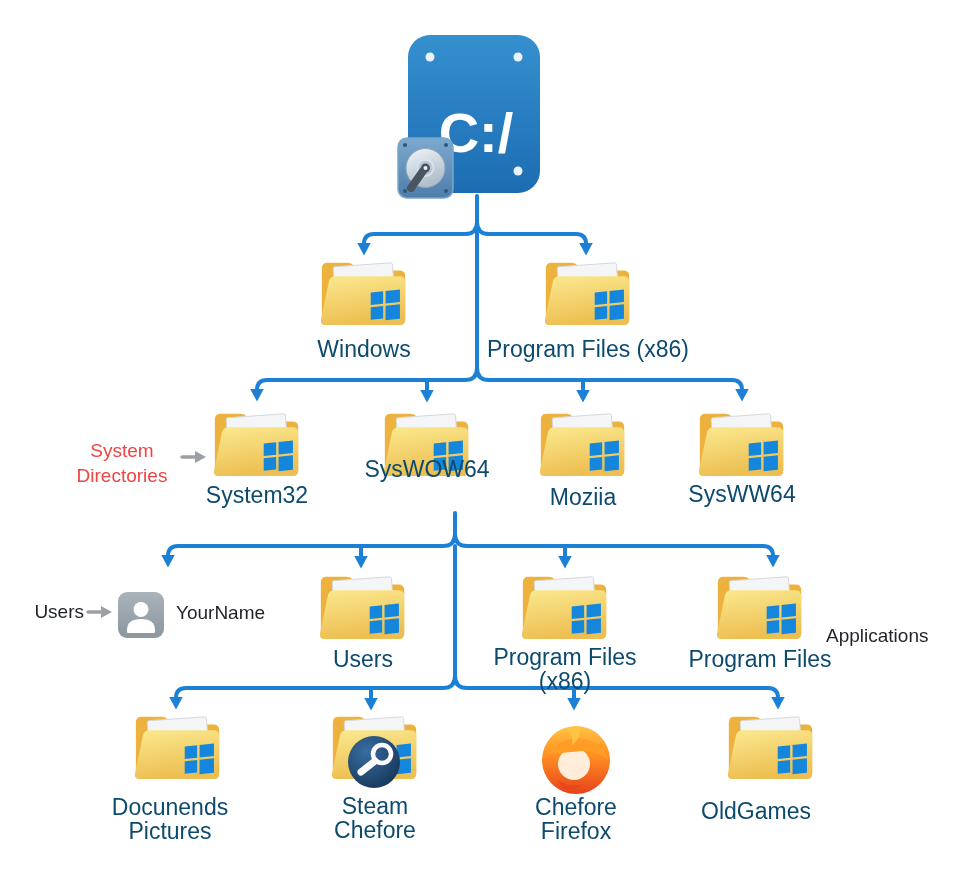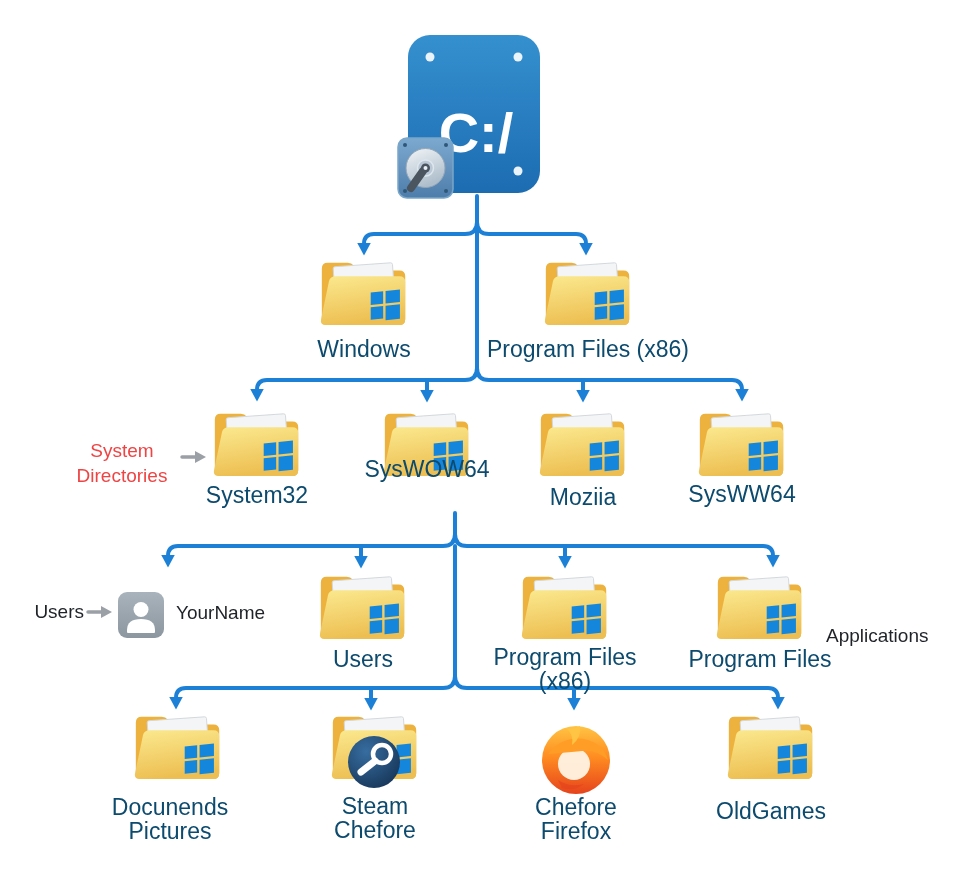--- a/index.html
+++ b/index.html
@@ -232,16 +232,16 @@
       <path d="M30 10 Q38 16 36 27 Q46 19 44 8 Q37 12 30 10 Z" fill="#ffc443"></path>
       <path d="M22 62 Q34 70 48 66 Q38 74 26 70 Z" fill="#e6431c" opacity="0.7"></path>
     </svg>
     <div class="node-label" style="left:496px;top:795px;width:160px">Chefore
 Firefox</div>
   </div>
   <div>
     <svg class="abs" style="left:725px;top:708px" width="92" height="77" viewBox="0 0 96 80">
         <use href="#sym-folder"></use>
       </svg>
-    <div class="node-label" style="left:691px;top:799px;width:160px">OldGames</div>
+    <div class="node-label" style="left:676px;top:799px;width:160px">OldGames</div>
   </div>
 
 </div>
 
 </body></html>

